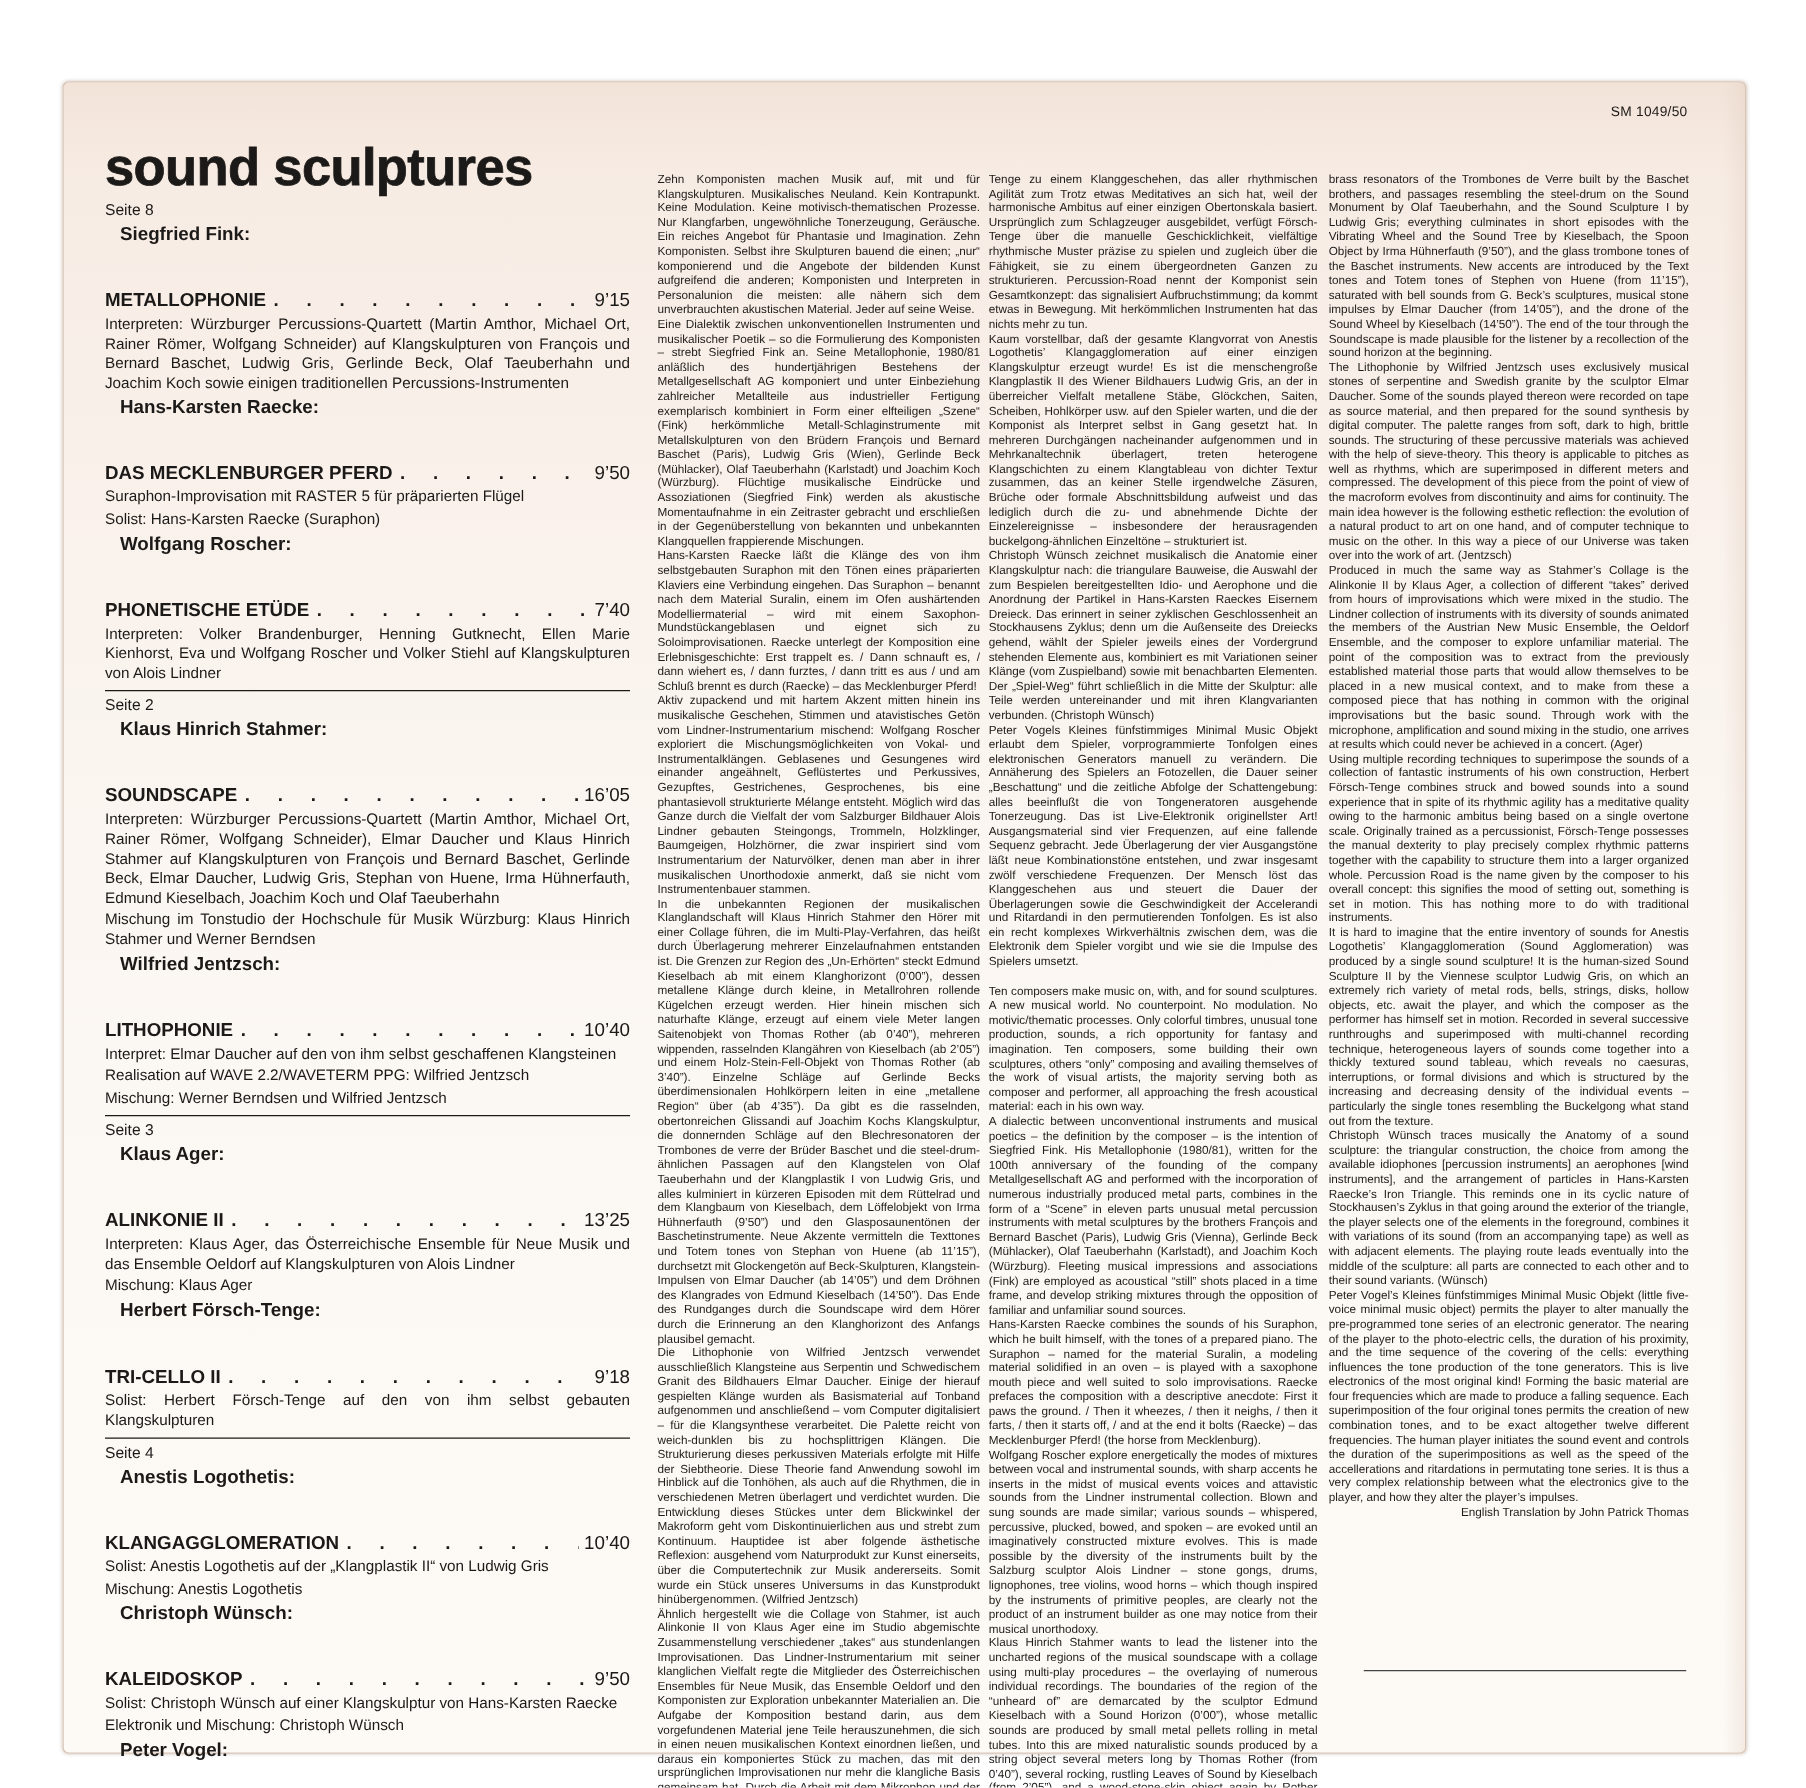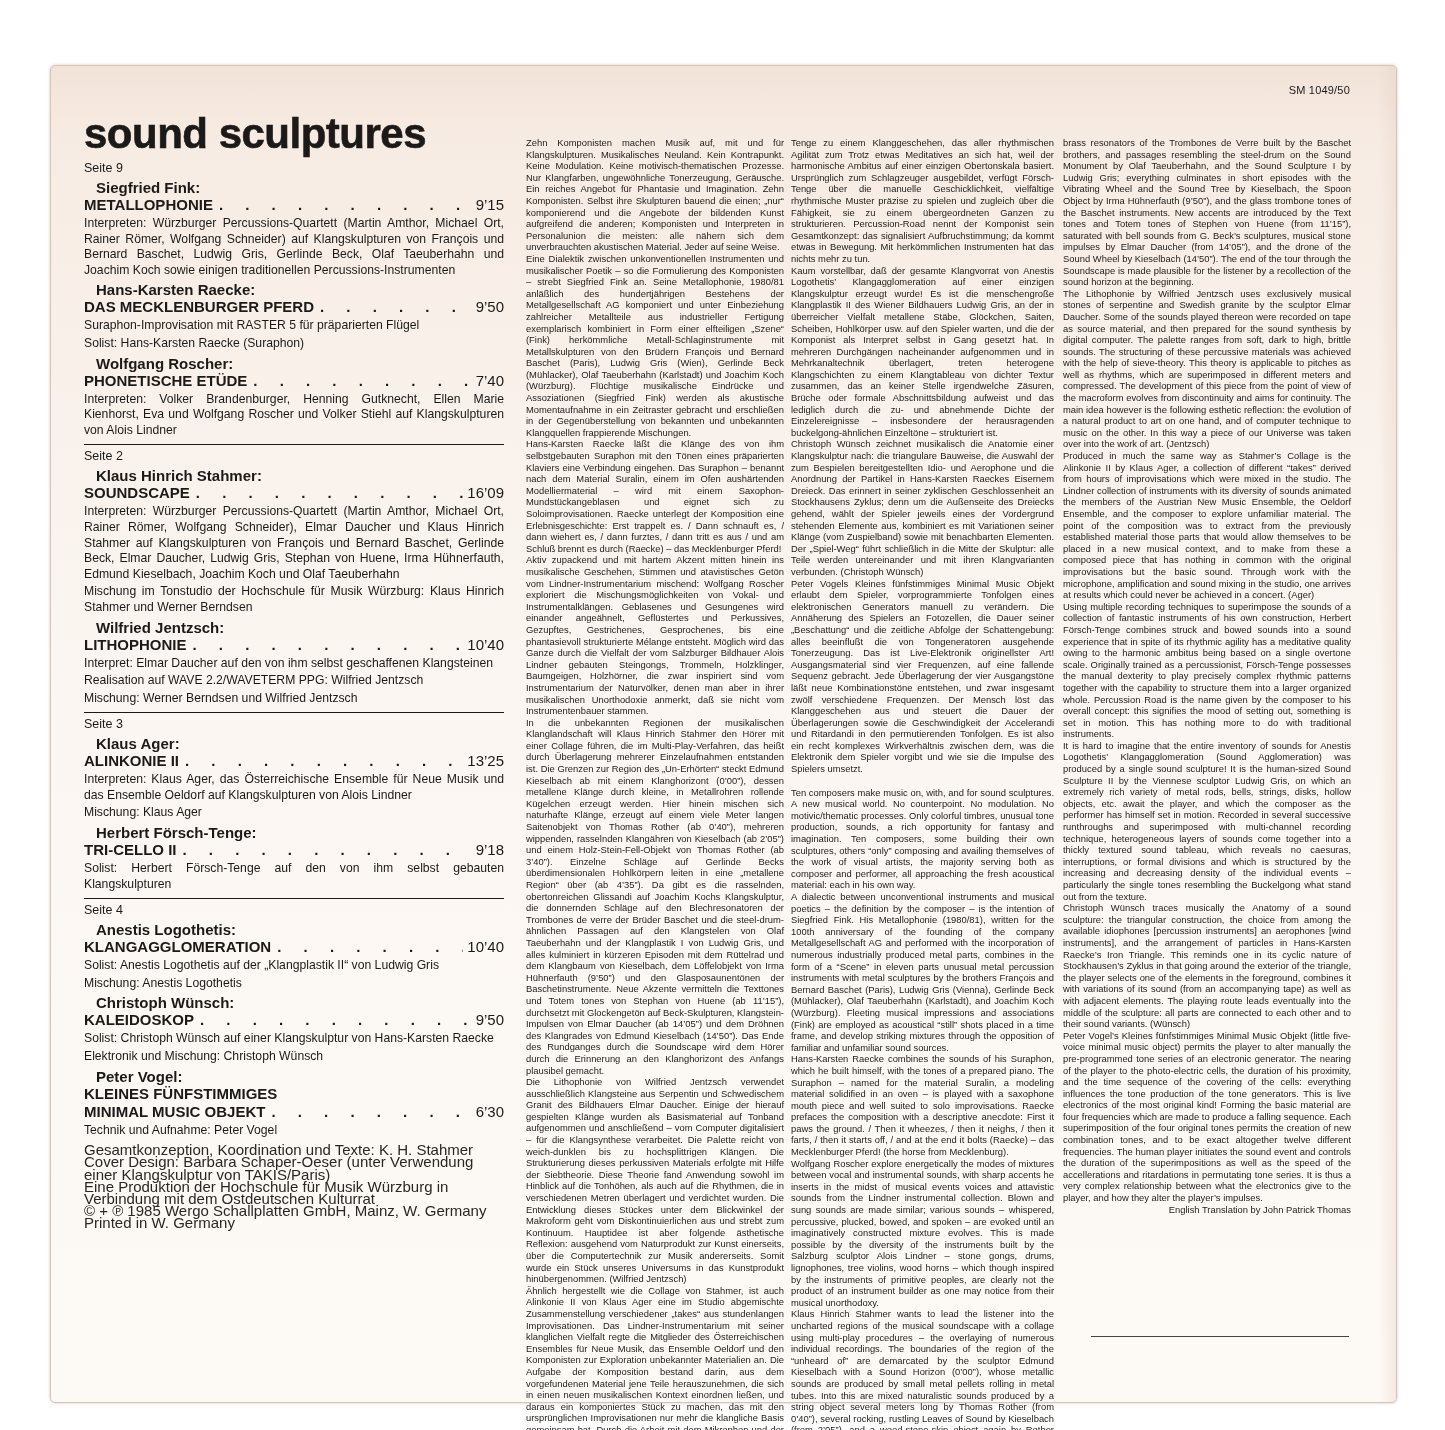--- a/index.html
+++ b/index.html
@@ -21,21 +21,21 @@
       position: absolute; right: 46px; top: 18px; font-size: 11px; letter-spacing: 0.2px;
     }
     
     .tracklist { position: absolute; left: 33px; top: 45px; width: 420px; }
     .album-title {
       font-size: 42px; font-weight: bold; letter-spacing: -0.5px; margin: 0 0 4px 0; line-height: 46px;
       -webkit-text-stroke: 0.6px #1c1a18;
     }
     .side-label { font-size: 12.5px; line-height: 15px; margin-top: 2px; }
     .composer { font-size: 15px; font-weight: bold; line-height: 17px; margin-top: 3px; margin-left: 12px; }
-    .work-row { display: flex; align-items: baseline; font-size: 15px; line-height: 18px; }
+    .work-row { display: flex; align-items: baseline; font-size: 15px; line-height: 18px; margin-top: 36px; }
     .work-title { font-weight: bold; white-space: nowrap; }
     .dots { flex: 1; overflow: hidden; white-space: nowrap; letter-spacing: 9px; padding-left: 6px; font-weight: bold; }
     .duration { font-size: 15px; white-space: nowrap; padding-left: 4px; }
     .notes { font-size: 12.2px; line-height: 15.6px; text-align: justify; margin-top: 2px; }
     .divider { border-top: 1.5px solid #1c1a18; margin: 6px 0 4px 0; }
     .credits { font-size: 15px; line-height: 12.2px; margin-top: 6px; color: #2a2724; }
     
     .col {
       position: absolute; top: 71px; font-size: 9.4px; line-height: 11.6px; text-align: justify;
       color: #1e1b19;
@@ -51,21 +51,21 @@
 </head>
 <body>
 
 <div class="sleeve">
 
   <div class="catno">SM 1049/50</div>
 
   <div class="tracklist">
     <div class="album-title">sound sculptures</div>
 
-    <div class="side-label">Seite 9</div>
+    <div class="side-label">Seite 8</div>
     <div>
       <div class="composer">Siegfried Fink:</div>
       <div class="work-row">
         <span class="work-title">METALLOPHONIE</span>
         <span class="dots">. . . . . . . . . . . . . . . . . . . .</span>
         <span class="duration">9’15</span>
       </div>
       <div class="notes">Interpreten: Würzburger Percussions-Quartett (Martin Amthor, Michael Ort, Rainer Römer, Wolfgang Schneider) auf Klangskulpturen von François und Bernard Baschet, Ludwig Gris, Gerlinde Beck, Olaf Taeuberhahn und Joachim Koch sowie einigen traditionellen Percussions-Instrumenten</div>
     </div>
     <div>
@@ -88,21 +88,21 @@
       <div class="notes">Interpreten: Volker Brandenburger, Henning Gutknecht, Ellen Marie Kienhorst, Eva und Wolfgang Roscher und Volker Stiehl auf Klangskulpturen von Alois Lindner</div>
     </div>
     <div class="divider"></div>
 
     <div class="side-label">Seite 2</div>
     <div>
       <div class="composer">Klaus Hinrich Stahmer:</div>
       <div class="work-row">
         <span class="work-title">SOUNDSCAPE</span>
         <span class="dots">. . . . . . . . . . . . . . . . . . . .</span>
-        <span class="duration">16’09</span>
+        <span class="duration">16’05</span>
       </div>
       <div class="notes">Interpreten: Würzburger Percussions-Quartett (Martin Amthor, Michael Ort, Rainer Römer, Wolfgang Schneider), Elmar Daucher und Klaus Hinrich Stahmer auf Klangskulpturen von François und Bernard Baschet, Gerlinde Beck, Elmar Daucher, Ludwig Gris, Stephan von Huene, Irma Hühnerfauth, Edmund Kieselbach, Joachim Koch und Olaf Taeuberhahn</div>
       <div class="notes">Mischung im Tonstudio der Hochschule für Musik Würzburg: Klaus Hinrich Stahmer und Werner Berndsen</div>
     </div>
     <div>
       <div class="composer">Wilfried Jentzsch:</div>
       <div class="work-row">
         <span class="work-title">LITHOPHONIE</span>
         <span class="dots">. . . . . . . . . . . . . . . . . . . .</span>
         <span class="duration">10’40</span>

